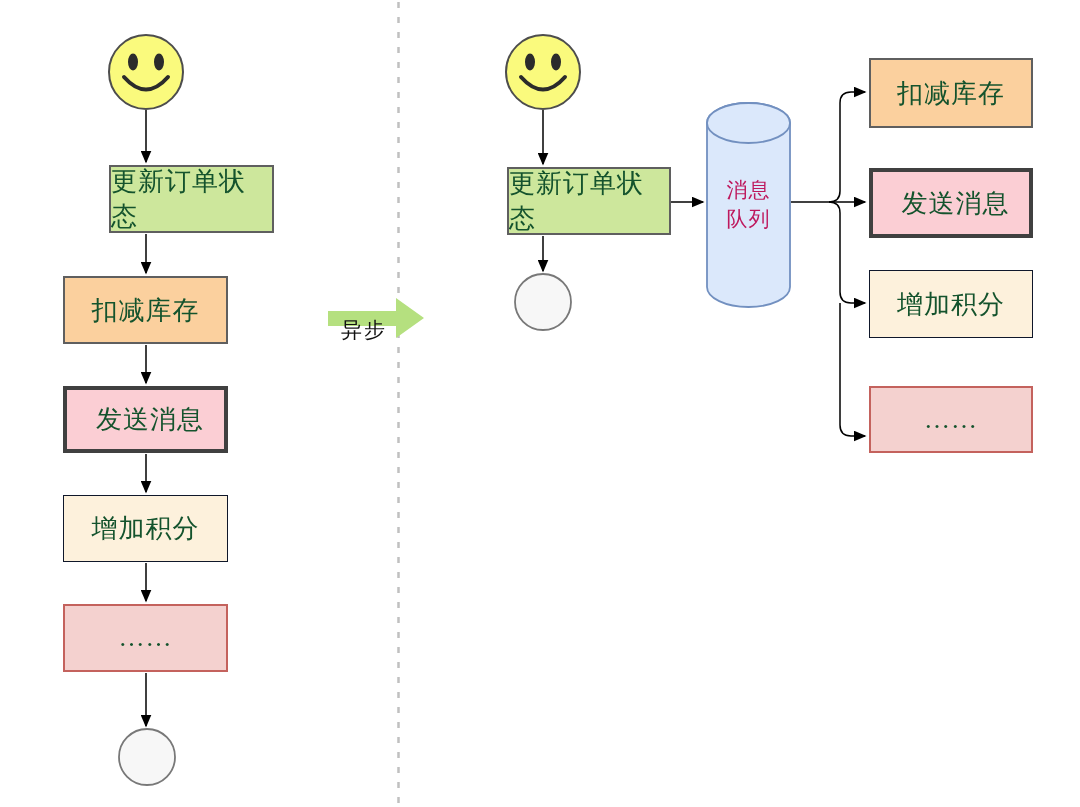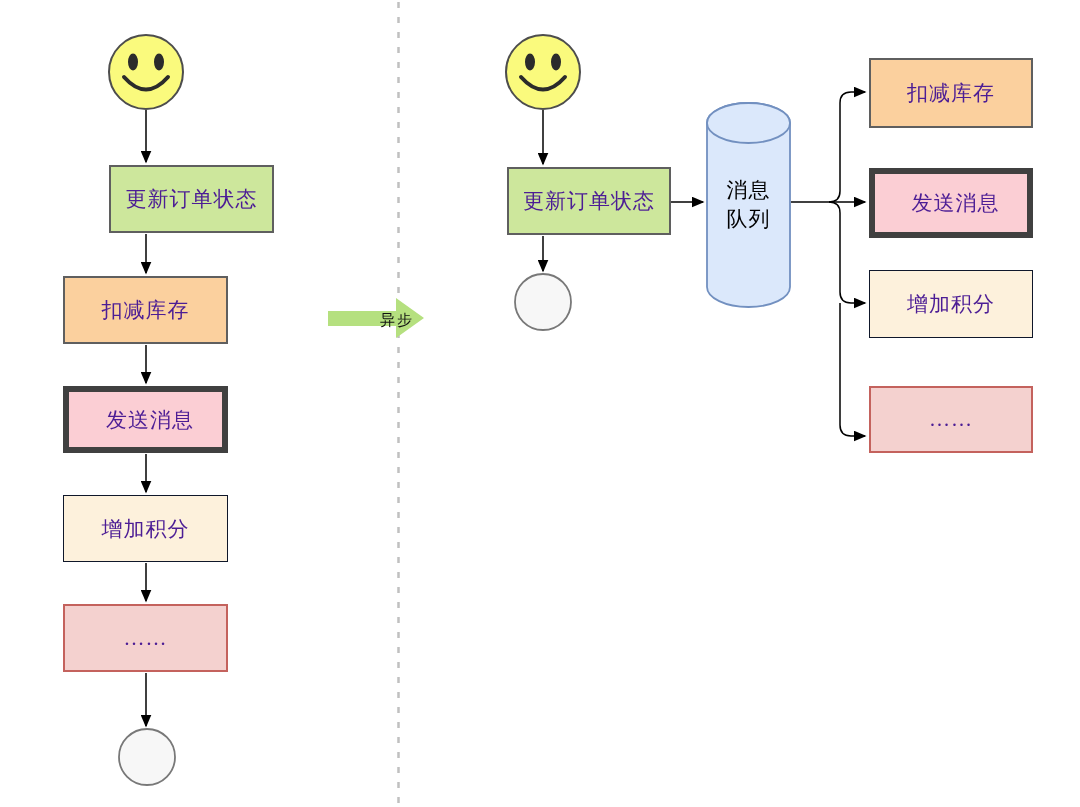--- a/index.html
+++ b/index.html
@@ -15,55 +15,54 @@
     position: absolute;
     left: 0; top: 0;
     width: 1080px; height: 807px;
   }
   .node {
     position: absolute;
     display: flex;
     align-items: center;
     justify-content: center;
     box-sizing: border-box;
-    font-size: 21px;
-    color: #4c1d95;
+    font-size: 26px;
+    color: #14532d;
     letter-spacing: 1px;
-    text-align: right;
+    text-align: left;
   }
   .box-green  { background: #cde79c; border: 2px solid #5f5f5f; margin-left: 46px; }
   .box-orange { background: #fbd09e; border: 2px solid #5f5f5f; }
-  .box-pink   { background: #fbced4; border: 6px solid #404040; padding-left: 9px; }
+  .box-pink   { background: #fbced4; border: 4px solid #404040; padding-left: 9px; }
   .box-cream  { background: #fdf1dc; border: 1px solid #0f172a; }
   .box-rose   { background: #f4d1cf; border: 2px solid #c4625d; }
   .queue-label {
     position: absolute;
     left: 707px; top: 103px;
     width: 83px; height: 204px;
     display: flex;
     align-items: center;
     justify-content: center;
     white-space: pre-line;
     font-size: 21px;
     line-height: 1.4;
-    color: #000000;
+    color: #be185d;
     letter-spacing: 1px;
     text-align: center;
   }
   .async-label {
     position: absolute;
-    left: 328px; top: 306px;
+    left: 328px; top: 316px;
     width: 72px; height: 28px;
     display: flex;
     align-items: center;
     justify-content: center;
-    font-size: 15px;
+    font-size: 21px;
     color: #111111;
     letter-spacing: 2px;
-    padding-left: 33px;
   }
 </style>
 </head>
 <body>
 
 <div class="canvas">
 
   <svg class="connector-layer" viewBox="0 0 1080 807" xmlns="http://www.w3.org/2000/svg">
     <defs>
       <marker id="ah" markerUnits="userSpaceOnUse" markerWidth="13" markerHeight="11" refX="11.5" refY="5.5" orient="auto">

